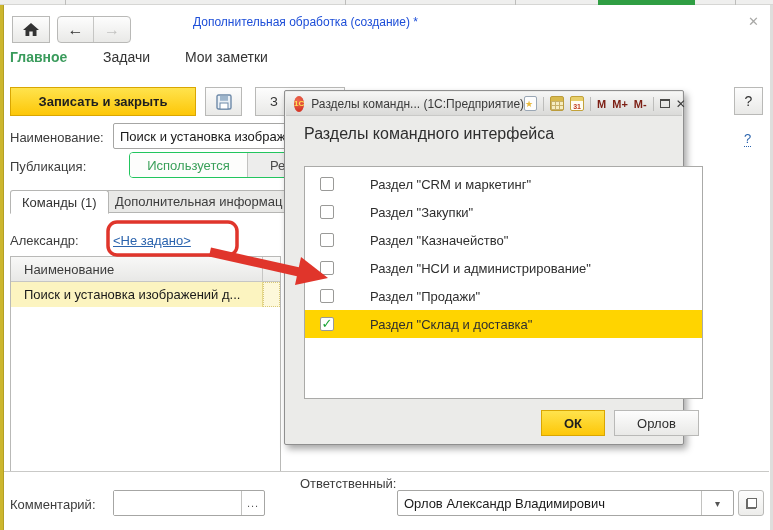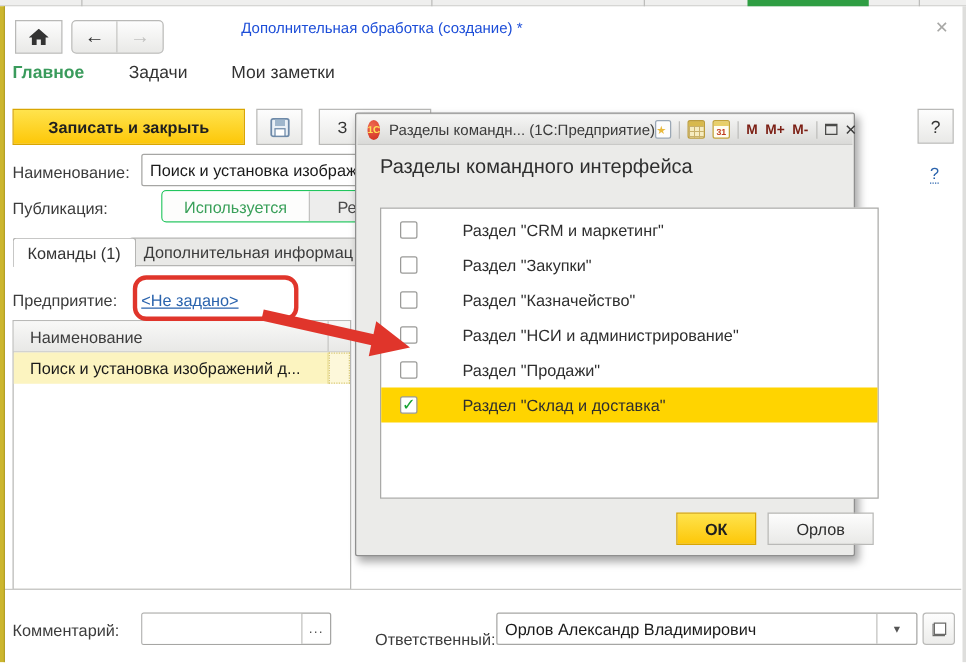--- a/index.html
+++ b/index.html
@@ -160,21 +160,21 @@
 
   <span class="lbl" style="left:10px; top:159px">Публикация:</span>
   <div class="segmented">
     <div class="seg seg-1">Используется</div>
     <div class="seg seg-2">Ре</div>
   </div>
 
   <div class="tab inactive">Дополнительная информац</div>
   <div class="tab active">Команды (1)</div>
 
-  <span class="lbl" style="left:10px; top:233px">Предприятие:</span>
+  <span class="lbl" style="left:10px; top:233px">Александр:</span>
   <span class="placement-link">&lt;Не задано&gt;</span>
 
   <div class="grid">
     <div class="grid-header">
       <div class="gh-cell">Наименование</div>
       <div class="gh-cell gh-cell2" style="padding-left:0; border-right:none"></div>
     </div>
     <div class="grid-row">
       <div class="gr-cell">Поиск и установка изображений д...</div>
       <div class="gr-cell gr-cell2" style="padding-left:0"></div>
@@ -182,21 +182,21 @@
   </div>
 
   <div class="hsep"></div>
 
   <span class="lbl" style="left:10px; top:497px">Комментарий:</span>
   <div class="comment-group">
     <input class="comment-inp" value="" style="">
     <div class="dots-btn">...</div>
   </div>
 
-  <span class="lbl" style="left:300px; top:504px">Ответственный:</span>
+  <span class="lbl" style="left:300px; top:476px">Ответственный:</span>
   <div class="resp-field">
     <div class="resp-text">Орлов Александр Владимирович</div>
     <div class="dd-btn">
         <span>▾</span>
       </div>
   </div>
   <div class="open-btn">
     <span class="open-glyph"></span>
   </div>
 

